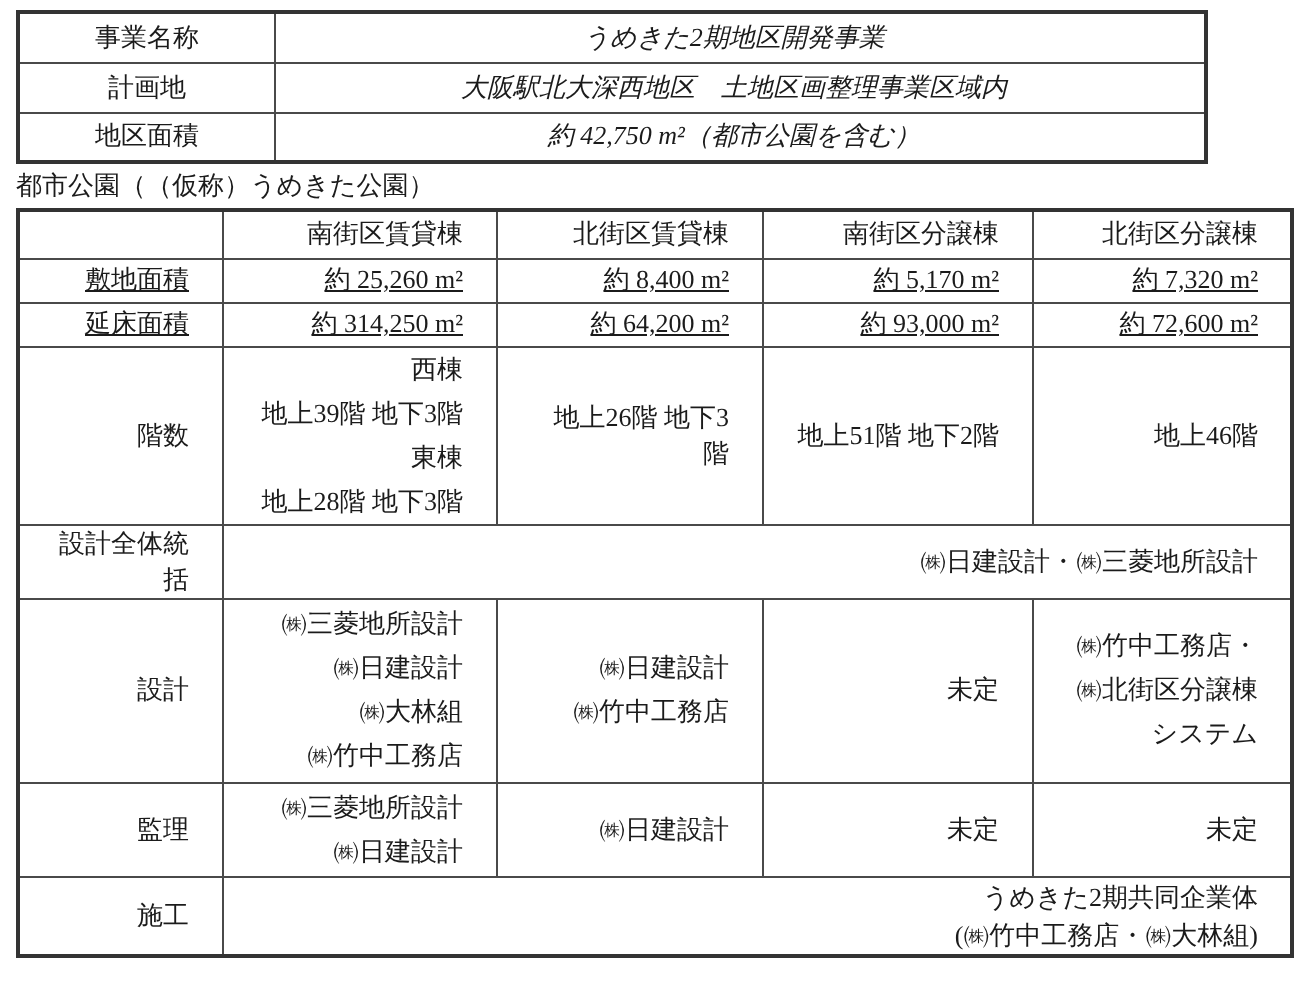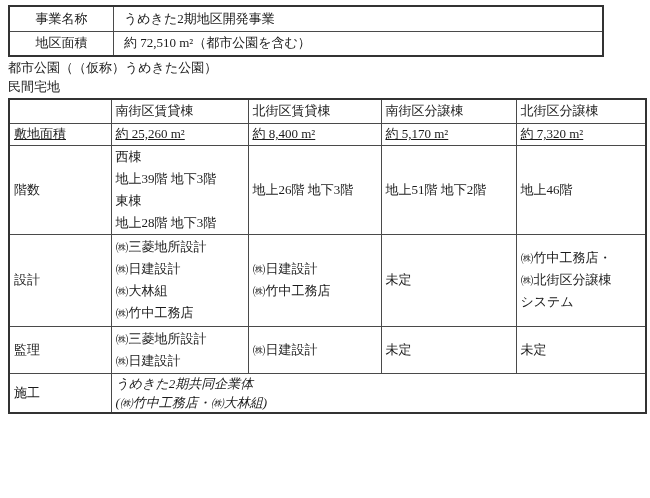--- a/index.html
+++ b/index.html
@@ -10,69 +10,72 @@
     font-family:"Liberation Serif","DejaVu Serif",serif;
     font-size:13px;
     overflow:hidden;
   }
   .sheet{padding:5px 0 0 8px;}
   table{border-collapse:collapse;table-layout:fixed;}
   .t{border:2px solid #333;}
   .t th,.t td{
     border:1px solid #4a4a4a;
     font-weight:normal;
-    padding:0 4px;
+    padding:0 16px;
     overflow:hidden;
   }
   
   .t-top{width:596px;}
   .t-top th{width:95px;text-align:center;}
-  .t-top td{text-align:left;padding-left:10px;}
+  .t-top td{text-align:center;padding-left:10px;font-style:italic;}
   .t-top tr{height:25px;}
   .t-park tr{height:23px;}
   .heading{
     margin:3px 0 3px 0;
     line-height:16px;
     height:16px;
   }
   
   .t-main{width:637px;margin-top:1px;}
-  .t-main th,.t-main td{text-align:left;vertical-align:middle;}
+  .t-main th,.t-main td{text-align:right;vertical-align:middle;}
   .r-head{height:24px;}
   .r-area{height:22px;text-decoration:underline;}
   .r-floors{height:87px;}
   .r-super{height:23px;}
   .r-design{height:92px;}
   .r-kanri{height:47px;margin-left:33px;}
   .r-sekou{height:37px;}
   .ln{line-height:22px;}
-  .ln2{line-height:19px;font-style:italic;}
+  .ln2{line-height:19px;}
 </style>
 </head>
 <body>
 
 <div class="sheet">
 
   <table class="t t-top">
     <tbody>
         <tr>
       <th>事業名称</th>
       <td>うめきた2期地区開発事業</td>
     </tr>
     <tr>
+      <th>計画地</th>
+      <td>大阪駅北大深西地区　土地区画整理事業区域内</td>
+    </tr>
+    <tr>
       <th>地区面積</th>
-      <td>約 72,510 m²（都市公園を含む）</td>
+      <td>約 42,750 m²（都市公園を含む）</td>
     </tr>
   </tbody>
     </table>
 
   <div class="heading">都市公園（（仮称）うめきた公園）</div>
 
 
-  <div class="heading">民間宅地</div>
 
   <table class="t t-main">
     <colgroup>
       <col style="width:102px">
         <col style="width:137px">
         <col style="width:133px">
         <col style="width:135px">
         <col style="width:130px">
     </colgroup>
 
@@ -86,34 +89,45 @@
     </tr>
 
     <tr class="r-area">
       <th>敷地面積</th>
       <td>約 25,260 m²</td>
       <td>約 8,400 m²</td>
       <td>約 5,170 m²</td>
       <td>約 7,320 m²</td>
     </tr>
 
+    <tr class="r-area">
+      <th>延床面積</th>
+      <td>約 314,250 m²</td>
+      <td>約 64,200 m²</td>
+      <td>約 93,000 m²</td>
+      <td>約 72,600 m²</td>
+    </tr>
 
     <tr class="r-floors">
       <th>階数</th>
       <td>
         <div class="ln">西棟</div>
         <div class="ln">地上39階 地下3階</div>
         <div class="ln">東棟</div>
         <div class="ln">地上28階 地下3階</div>
       </td>
       <td>地上26階 地下3階</td>
       <td>地上51階 地下2階</td>
       <td>地上46階</td>
     </tr>
 
+    <tr class="r-super">
+      <th>設計全体統括</th>
+      <td colspan="4">㈱日建設計・㈱三菱地所設計</td>
+    </tr>
 
     <tr class="r-design">
       <th>設計</th>
       <td>
         <div class="ln">㈱三菱地所設計</div>
         <div class="ln">㈱日建設計</div>
         <div class="ln">㈱大林組</div>
         <div class="ln">㈱竹中工務店</div>
       </td>
       <td>

